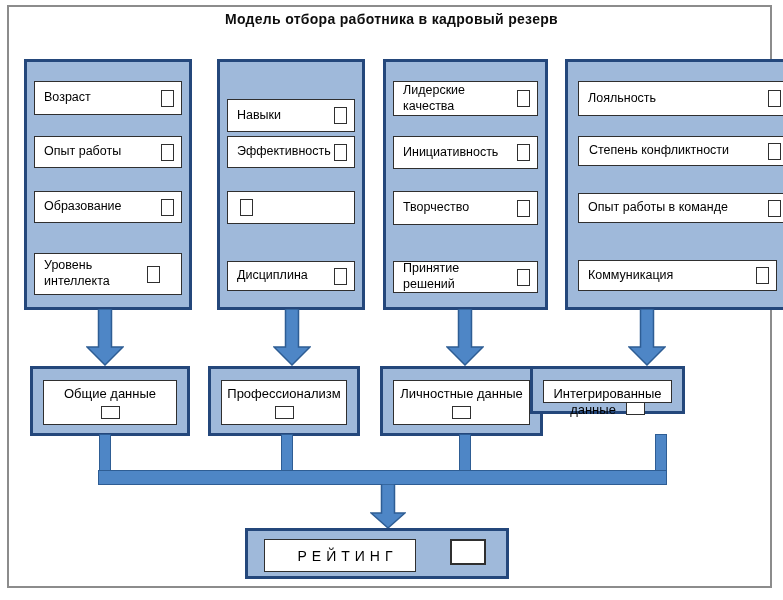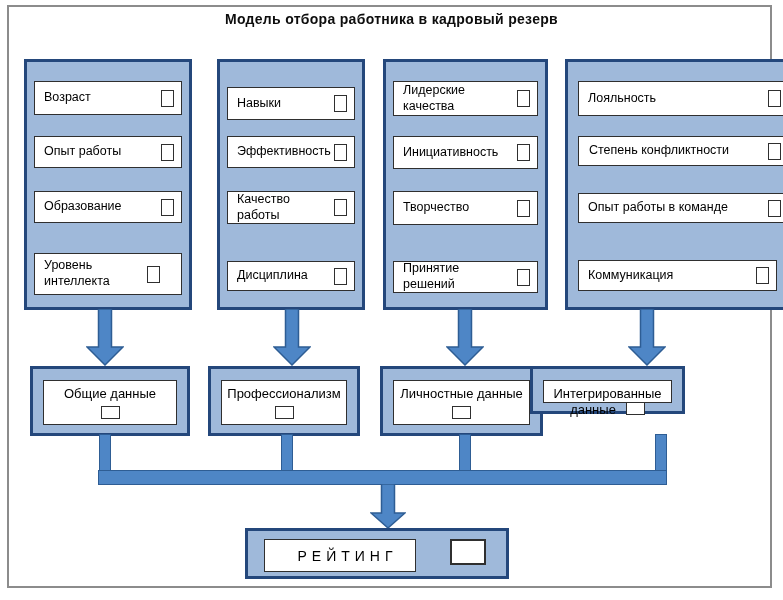--- a/index.html
+++ b/index.html
@@ -96,30 +96,29 @@
     <span class="item-label">Образование</span>
     <span class="cb"></span>
   </div>
   <div class="item" style="top:191px;height:42px;">
     <span class="item-label" style="max-width:100px;">Уровень интеллекта</span>
     <span class="cb"></span>
   </div>
 </div>
 
 <div class="panel" style="left:217px;width:148px;">
-  <div class="item" style="top:25px;height:33px;">
+  <div class="item" style="top:37px;height:33px;">
     <span class="item-label">Навыки</span>
     <span class="cb"></span>
   </div>
   <div class="item" style="top:74px;height:32px;">
     <span class="item-label">Эффективность</span>
     <span class="cb"></span>
   </div>
   <div class="item" style="top:129px;height:33px;">
-    <span class="item-label">Качество работы</span>
     <span class="cb"></span>
   </div>
   <div class="item" style="top:199px;height:30px;">
     <span class="item-label">Дисциплина</span>
     <span class="cb"></span>
   </div>
 </div>
 
 <div class="panel" style="left:383px;width:165px;">
   <div class="item" style="top:19px;height:35px;">

